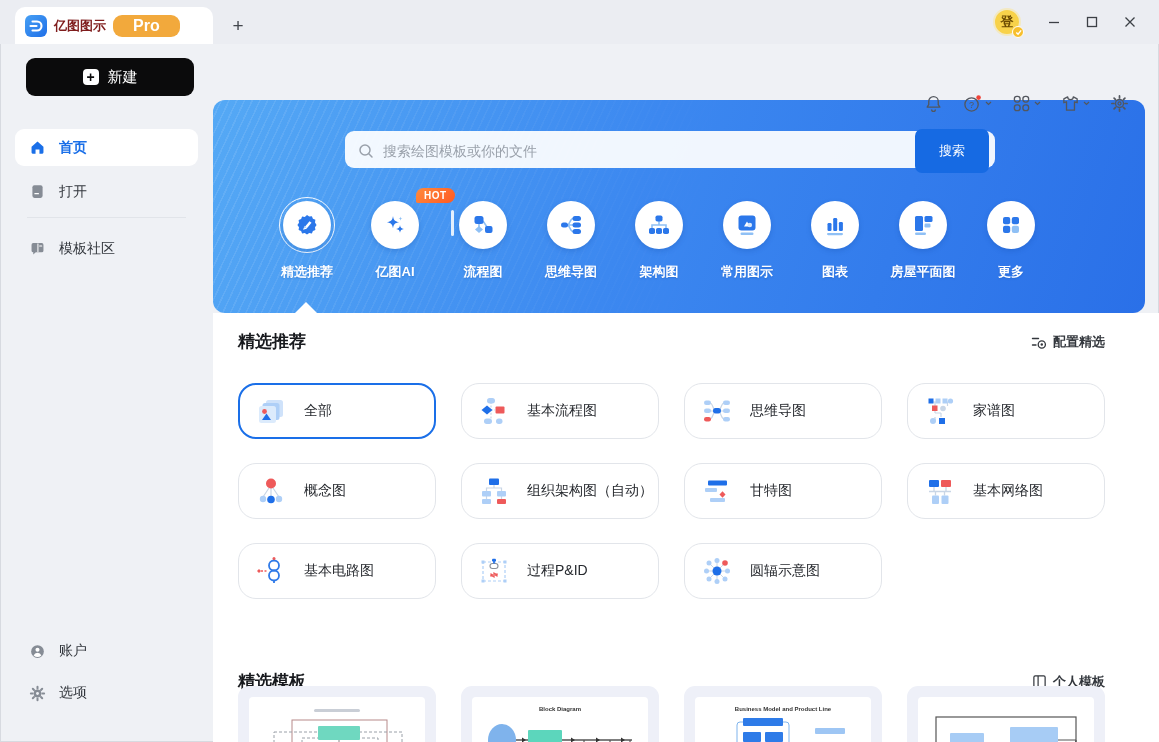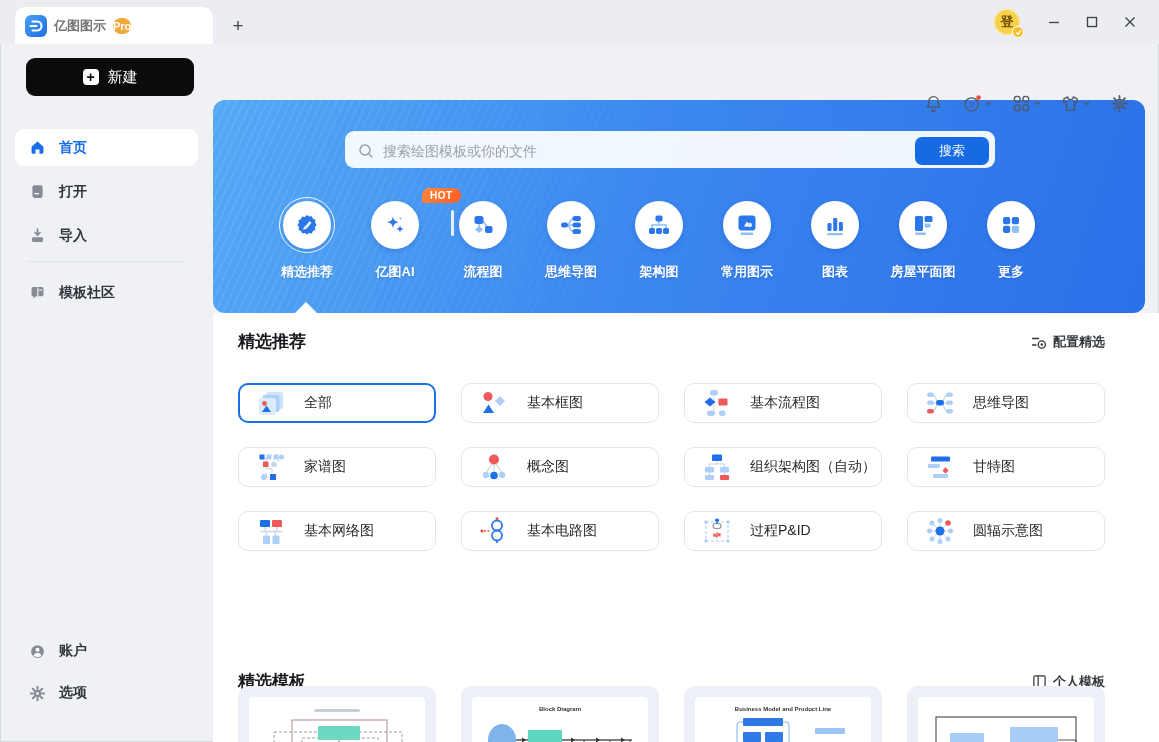--- a/index.html
+++ b/index.html
@@ -6,42 +6,42 @@
   html,body { width:1159px; height:742px; overflow:hidden; }
   body { font-family:"Liberation Sans","DejaVu Sans",sans-serif; background:#eff1f5; position:relative; }
   .window { width:1159px; height:742px; position:relative; box-shadow: inset 0 0 0 1px #d7dae0; overflow:hidden; }
 
   
   .tabbar { height:44px; display:flex; align-items:flex-end; position:relative; background:#ebedf2; }
   .tab { margin-left:15px; width:198px; height:37px; background:#fff; border-radius:10px 10px 0 0;
          display:flex; align-items:center; padding:0 10px; gap:7px; }
   .applogo { width:22px; height:22px; border-radius:6px; background:linear-gradient(135deg,#47a0f4,#1f6fe8);
              display:flex; align-items:center; justify-content:center; flex:0 0 auto; }
-  .tab-title { font-size:13px; color:#737373; font-weight:bold; }
-  .pro-badge { background:#f2a93c; color:#fff; font-size:11px; font-weight:bold; padding:2px 0; border-radius:9px; }
+  .tab-title { font-size:13px; color:#7f1d1d; font-weight:bold; }
+  .pro-badge { background:#f2a93c; color:#fff; font-size:16px; font-weight:bold; padding:2px 20px; border-radius:9px; }
   .newtab { width:30px; height:30px; margin-left:10px; margin-bottom:3px; display:flex; align-items:center;
             justify-content:center; font-size:19px; color:#43474d; border-radius:6px; cursor:pointer; }
   .tab-right { position:absolute; right:14px; top:0; height:44px; display:flex; align-items:center; gap:8px; }
   .avatar-wrap { position:relative; width:28px; height:28px; margin-right:10px; }
   .avatar { width:28px; height:28px; border-radius:50%; background:#f8d24a; border:2px solid #f3e9c2;
             display:flex; align-items:center; justify-content:center; font-size:13px; font-weight:bold; color:#6b4a00; }
   .avatar-badge { position:absolute; right:-3px; bottom:-2px; width:12px; height:12px; border-radius:50%;
                   background:#f7bf2d; border:1.5px solid #fff; display:flex; align-items:center; justify-content:center; }
   .winbtn { width:30px; height:30px; display:flex; align-items:center; justify-content:center; cursor:pointer; border-radius:4px; }
 
   
   .main { display:flex; height:698px; }
   .sidebar { width:213px; position:relative; flex:0 0 auto; }
   .new-btn { position:absolute; left:26px; top:14px; width:168px; height:38px; background:#0b0b0c; color:#fff;
              border-radius:9px; display:flex; align-items:center; justify-content:center; gap:9px; font-size:15px; cursor:pointer; }
   .plus-box { width:16px; height:16px; background:#fff; border-radius:4px; display:flex; align-items:center;
               justify-content:center; color:#0b0b0c; font-weight:bold; font-size:14px; line-height:1; }
   .nav { position:absolute; top:69px; left:15px; right:15px; }
   .nav-item { height:37px; display:flex; align-items:center; gap:13px; padding:0 14px; border-radius:9px;
-              font-size:14px; color:#32363c; cursor:pointer; margin-bottom:7px;font-weight:bold; }
+              font-size:14px; color:#32363c; cursor:pointer; margin-bottom:7px; }
   .nav-item.active { background:#fff; color:#1a6fe8; font-weight:bold;margin-top:16px; }
   .nav-divider { height:1px; background:#e1e4e9; margin:6px 12px 12px 12px; }
   .sidebar-bottom { position:absolute; bottom:24px; left:15px; right:15px; }
   .nav-item.small { height:34px; margin-bottom:8px;text-align:right; }
 
   .content { position:relative; flex:1; }
   .content-white { position:absolute; left:0; right:0; top:269px; bottom:0; background:#fff; }
 
   
   .toolbar { position:absolute; top:46px; right:26px; display:flex; align-items:center; gap:12px; z-index:3; }
@@ -51,44 +51,44 @@
   .banner { position:absolute; left:0; top:56px; width:932px; height:213px; border-radius:12px; overflow:hidden;
             background:linear-gradient(108deg,#55a9f5 0%,#3c88f0 45%,#2a70e8 100%); }
   .banner-texture { position:absolute; inset:0;
       background:repeating-linear-gradient(115deg, rgba(255,255,255,0.10) 0 1.5px, transparent 1.5px 7px);
       -webkit-mask-image:linear-gradient(100deg,#000 0%,transparent 55%); mask-image:linear-gradient(100deg,#000 0%,transparent 55%); }
   .search-wrap { position:absolute; left:132px; top:31px; width:650px; height:37px; background:rgba(255,255,255,0.93);
                  border-radius:9px; display:flex; align-items:center; padding:3px 6px 0 13px; }
   .search-input { flex:1; border:none; outline:none; background:transparent; font-size:14px; color:#2a2e33;
                   font-family:inherit; margin-left:9px; }
   .search-input::placeholder { color:#9aa1ab; }
-  .search-btn { width:74px; height:28px; background:#166ae3; color:#fff; border:none; border-radius:7px;
+  .search-btn { width:74px; height:44px; background:#166ae3; color:#fff; border:none; border-radius:7px;
                 font-size:13px; cursor:pointer; font-family:inherit; }
   .cats { position:absolute; left:50px; top:97px; display:flex; }
   .cat { width:88px; display:flex; flex-direction:column; align-items:center; cursor:pointer; position:relative; }
   .cat-ring { width:56px; height:56px; border-radius:50%; display:flex; align-items:center; justify-content:center; }
   .cat.selected .cat-ring { border:1.5px solid rgba(255,255,255,0.95); }
   .cat-circle { width:48px; height:48px; border-radius:50%; background:#fff; display:flex; align-items:center; justify-content:center;
                 box-shadow:0 2px 5px rgba(20,70,160,0.25); }
   .cat-label { margin-top:10px; font-size:13px; color:#fff; font-weight:bold; text-shadow:0 1px 2px rgba(0,60,150,0.25); white-space:nowrap; }
-  .hot-badge { position:absolute; top:-9px; left:71px; background:linear-gradient(135deg,#ff8a3d,#ff5a22); color:#fff;
+  .hot-badge { position:absolute; top:-9px; left:65px; background:linear-gradient(135deg,#ff8a3d,#ff5a22); color:#fff;
                font-size:10px; font-weight:bold; padding:2px 8px; border-radius:9px 9px 9px 2px; letter-spacing:.5px; }
   .cat-divider { position:absolute; left:238px; top:110px; width:3px; height:26px; background:rgba(255,255,255,0.85); border-radius:2px; }
   .banner-pointer { position:absolute; left:82px; bottom:0; width:0; height:0;
                     border-left:11px solid transparent; border-right:11px solid transparent; border-bottom:11px solid #fff; }
 
   
   .section-head { position:absolute; left:25px; right:54px; display:flex; align-items:center; justify-content:space-between; }
   .head-featured { top:286px; }
   .head-templates { top:626px; }
   .section-title { font-size:17px; font-weight:bold; color:#17191d; }
   .section-link { display:flex; align-items:center; gap:6px; font-size:13px; color:#33373d; cursor:pointer;font-weight:bold; }
 
   .cards { position:absolute; left:25px; top:339px; display:grid; grid-template-columns:repeat(4,198px); gap:24px 25px; }
-  .card { height:40px; background:#fff; border:1px solid #e2e5ea; border-radius:10px; display:flex; align-items:center;
+  .card { height:56px; background:#fff; border:1px solid #e2e5ea; border-radius:18px; display:flex; align-items:center;
           gap:18px; padding-left:17px; font-size:14px; color:#26292e; cursor:pointer; }
   .card.selected { border:2px solid #1a6fe8; padding-left:16px; }
   .card-icon { width:30px; height:30px; flex:0 0 auto; }
 
   .thumbs { position:absolute; left:25px; top:642px; display:grid; grid-template-columns:repeat(4,198px); gap:25px; }
   .thumb { height:140px; background:#eef0f8; border-radius:11px; padding:11px 11px 0 11px; cursor:pointer; }
   .thumb-inner { background:#fff; border-radius:4px 4px 0 0; height:129px; position:relative; overflow:hidden;
                  display:flex; flex-direction:column; align-items:center; }
   .thumb-title { font-size:6px; font-weight:bold; color:#333; margin-top:9px; height:8px; }
   .thumb-titleline { width:46px; height:3px; background:#c9ced6; border-radius:2px; margin-top:12px; }
@@ -155,27 +155,20 @@
             </svg>
           <span>首页</span>
         </div>
         <div class="nav-item">
           <svg width="17" height="17" viewBox="0 0 20 20">
               <rect x="4" y="2.5" width="12" height="15" rx="2.4" fill="#868c95"></rect>
               <path d="M7 12.5 h4" stroke="#fff" stroke-width="1.6" stroke-linecap="round"></path>
             </svg>
           <span>打开</span>
         </div>
-        <div class="nav-item">
-          <svg width="17" height="17" viewBox="0 0 20 20">
-              <rect x="3.5" y="12" width="13" height="5.5" rx="1.6" fill="#868c95"></rect>
-              <path d="M10 2.5 v6.5 M7 6.5 l3 3.2 3-3.2" fill="none" stroke="#868c95" stroke-width="2" stroke-linecap="round" stroke-linejoin="round"></path>
-            </svg>
-          <span>导入</span>
-        </div>
         <div class="nav-divider"></div>
         <div class="nav-item">
           <svg width="17" height="17" viewBox="0 0 20 20">
               <path d="M3 5.5 A2 2 0 0 1 5 3.5 h10 a2 2 0 0 1 2 2 v7 a2 2 0 0 1-2 2 H8 l-3 2.5 v-2.5 H5 a2 2 0 0 1-2-2 z" fill="#868c95"></path>
               <path d="M10.5 4 v10" stroke="#fff" stroke-width="1.2"></path>
               <path d="M12.5 7 h2.5" stroke="#fff" stroke-width="1.2" stroke-linecap="round"></path>
             </svg>
           <span>模板社区</span>
         </div>
       </div>
@@ -405,28 +398,20 @@
       <div class="cards">
         <div class="card selected">
           <svg class="card-icon" viewBox="0 0 30 30">
               <rect x="10" y="4" width="17" height="17" rx="2.5" fill="#cfe2fa"></rect>
               <rect x="6.5" y="7" width="17" height="17" rx="2.5" fill="#aecff7"></rect>
               <rect x="3" y="10" width="17" height="17" rx="2.5" fill="#dcebfc"></rect>
               <circle cx="8.5" cy="15.5" r="2.4" fill="#ee5a5a"></circle>
               <path d="M6 24 l4.5-6.5 4.5 6.5 z" fill="#1f6fe8"></path>
             </svg>
           <span>全部</span>
-        </div>
-        <div class="card">
-          <svg class="card-icon" viewBox="0 0 30 30">
-              <circle cx="9" cy="8.5" r="4.5" fill="#ee5a5a"></circle>
-              <path d="M21 8 l5 5 -5 5 -5-5 z" fill="#aecff7"></path>
-              <path d="M4 25 l5.5-8.5 5.5 8.5 z" fill="#1f6fe8"></path>
-            </svg>
-          <span>基本框图</span>
         </div>
         <div class="card">
           <svg class="card-icon" viewBox="0 0 30 30">
               <path d="M12 6 v18 M8 14 h8" stroke="#c9d6e6" stroke-width="1.2" stroke-dasharray="2 1.6"></path>
               <rect x="8" y="2" width="8" height="5.5" rx="2.7" fill="#aecff7"></rect>
               <path d="M2.5 14 L8 9.5 13.5 14 8 18.5 z" fill="#1f6fe8"></path>
               <rect x="16.5" y="10.5" width="9" height="7" rx="1" fill="#ee5a5a"></rect>
               <rect x="5" y="22.5" width="8" height="5.5" rx="2.7" fill="#aecff7"></rect>
               <rect x="17" y="22.5" width="6.5" height="5.5" rx="2.7" fill="#aecff7"></rect>
             </svg>

